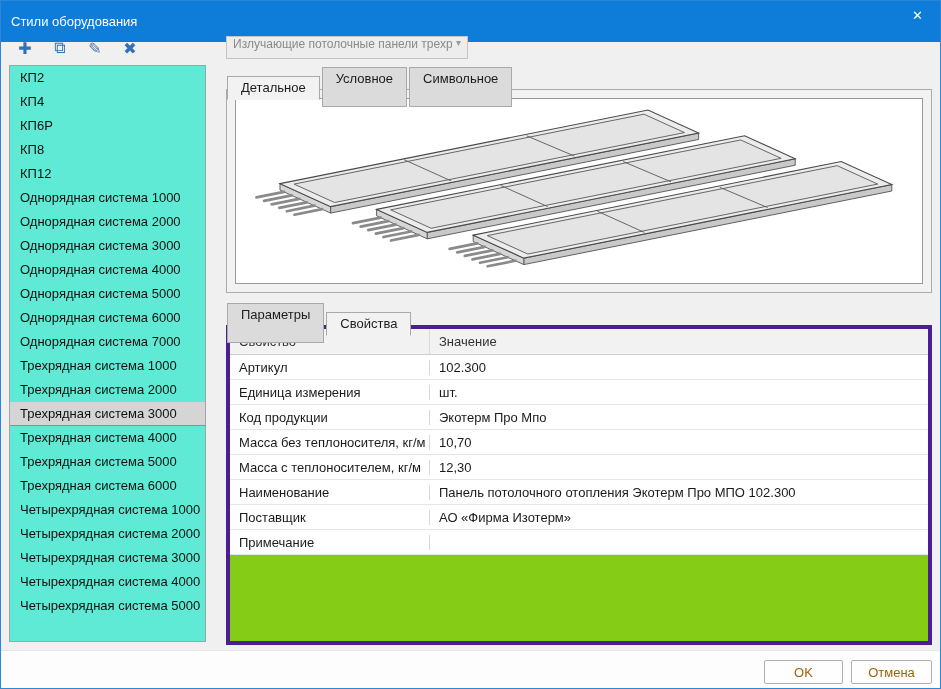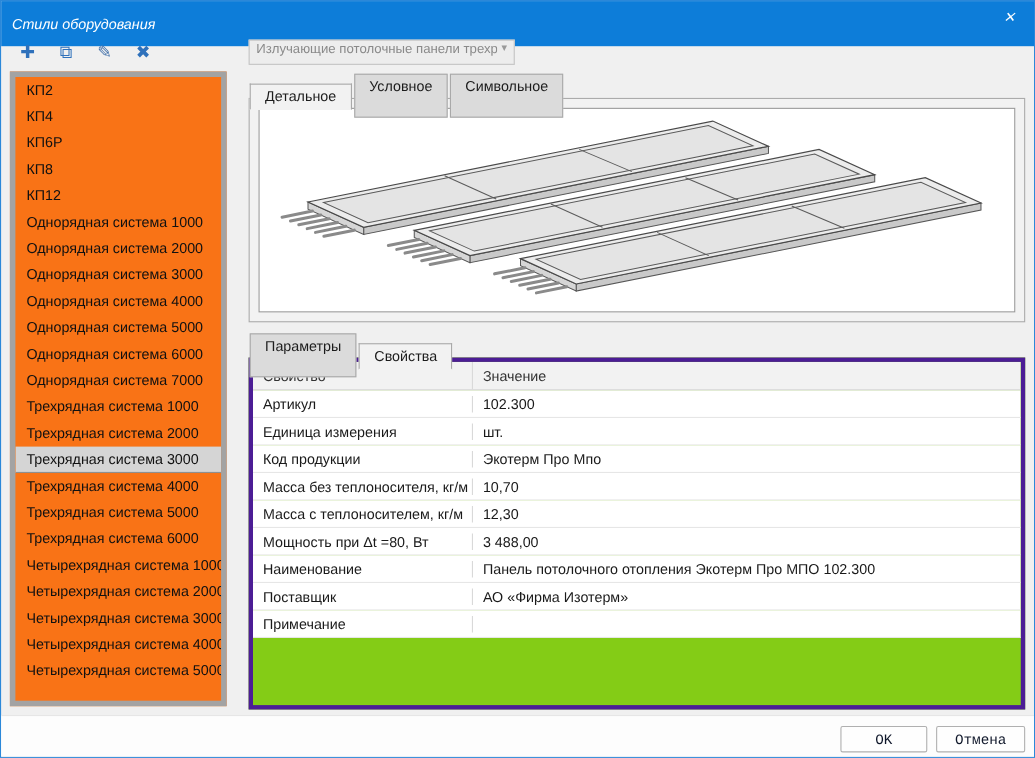--- a/index.html
+++ b/index.html
@@ -4,41 +4,41 @@
 <style>
   * { margin:0; padding:0; box-sizing:border-box; }
   html,body { width:941px; height:689px; }
   body { font-family:"Liberation Sans", sans-serif; background:#e8e8e8; }
 
   .window { position:relative; width:941px; height:689px; background:#f0f0f0;
             border:1px solid #2b88d9; overflow:hidden; }
 
   
   .titlebar { position:absolute; left:0; top:0; right:0; height:41px; background:#0d7dd9;
-              color:#fff; display:flex; align-items:center; padding-left:10px; font-size:13px;font-style:italic; }
+              color:#fff; display:flex; align-items:center; padding-left:10px; font-size:13px; }
   .close-btn { position:absolute; right:0; top:0; width:45px; height:28px; display:flex;
                align-items:center; justify-content:center; font-size:13px; color:#fff; cursor:pointer; }
 
   
   .toolbar { position:absolute; left:12px; top:34px; height:26px; display:flex; gap:11px; align-items:center; }
   .tbtn { width:24px; height:24px; display:flex; align-items:center; justify-content:center;
           font-size:16px; cursor:pointer; border-radius:2px; }
   .ticon { color:#2f71bb; }
   .tbtn.edit .ticon { color:#4a76ad; }
 
   
   .dropdown { position:absolute; left:225px; top:35px; width:242px; height:23px; background:#ededed;
               border:1px solid #c4c4c4; color:#8a8a8a; font-size:12px; display:flex; 
               padding:0 6px; }
   .dd-text { white-space:nowrap; overflow:hidden; flex:1; }
   .dd-arrow { color:#9a9a9a; font-size:10px; margin-left:4px; }
 
   
-  .style-list { position:absolute; left:8px; top:64px; width:197px; bottom:46px; background:#f97316;
-                border:5px solid #a3a3a3; overflow:hidden; font-size:13px; }
+  .style-list { position:absolute; left:8px; top:64px; width:197px; bottom:46px; background:#5eead4;
+                border:1px solid #a3a3a3; overflow:hidden; font-size:13px; }
   .list-item { height:24px; line-height:24px; padding-left:10px; color:#111; white-space:nowrap;
                overflow:hidden; cursor:pointer; }
   .list-item.selected { background:#d5d5d5; border-bottom:1px solid #8f8f8f; line-height:23px; }
 
   
   .tabs { position:absolute; display:flex; align-items:center; z-index:3; font-size:13px; }
   .tab { height:40px; line-height:22px; padding:0 13px; background:#dbdbdb; border:1px solid #a9a9a9;
          margin-right:2px; color:#1c1c1c; cursor:pointer; white-space:nowrap; }
   .tab.selected { background:#f2f2f2; height:24px; margin-bottom:-1px; border-bottom:1px solid #f2f2f2; }
   .preview-tabs { left:226px; top:66px; }
@@ -59,21 +59,21 @@
   .t-cell { display:flex; align-items:center; padding:0 9px; font-size:13px; color:#1a1a1a;
             white-space:nowrap; overflow:hidden; }
   .t-cell.name { width:200px; border-right:1px solid #d9d9d9; }
   .t-cell.value { flex:1; }
   .t-header .t-cell { color:#333; }
 
   
   .footer { position:absolute; left:0; right:0; bottom:0; height:38px; background:#fdfdfd;
             border-top:1px solid #e6e6e6; }
   .btn { position:absolute; top:9px; height:24px; background:#fefefe; border:1px solid #b0b0b0;
-         border-radius:2px; font-family:Liberation Mono, monospace; font-size:13px; color:#0f172a;
+         border-radius:2px; font-family:Liberation Sans, sans-serif; font-size:13px; color:#a16207;
          display:flex; align-items:center; justify-content:center; cursor:pointer; }
   .btn.ok { right:97px; width:79px; }
   .btn.cancel { right:8px; width:81px; }
 </style>
 </head>
 <body>
 
 <div class="window">
 
   <div class="titlebar">
@@ -194,24 +194,20 @@
       </div>
         <div class="t-row">
         <div class="t-cell name">Масса без теплоносителя, кг/м</div>
         <div class="t-cell value">10,70</div>
       </div>
         <div class="t-row">
         <div class="t-cell name">Масса с теплоносителем, кг/м</div>
         <div class="t-cell value">12,30</div>
       </div>
         <div class="t-row">
-        <div class="t-cell name">Мощность при Δt =80, Вт</div>
-        <div class="t-cell value">3 488,00</div>
-      </div>
-        <div class="t-row">
         <div class="t-cell name">Наименование</div>
         <div class="t-cell value">Панель потолочного отопления Экотерм Про МПО 102.300</div>
       </div>
         <div class="t-row">
         <div class="t-cell name">Поставщик</div>
         <div class="t-cell value">АО «Фирма Изотерм»</div>
       </div>
         <div class="t-row">
         <div class="t-cell name">Примечание</div>
         <div class="t-cell value"></div>

